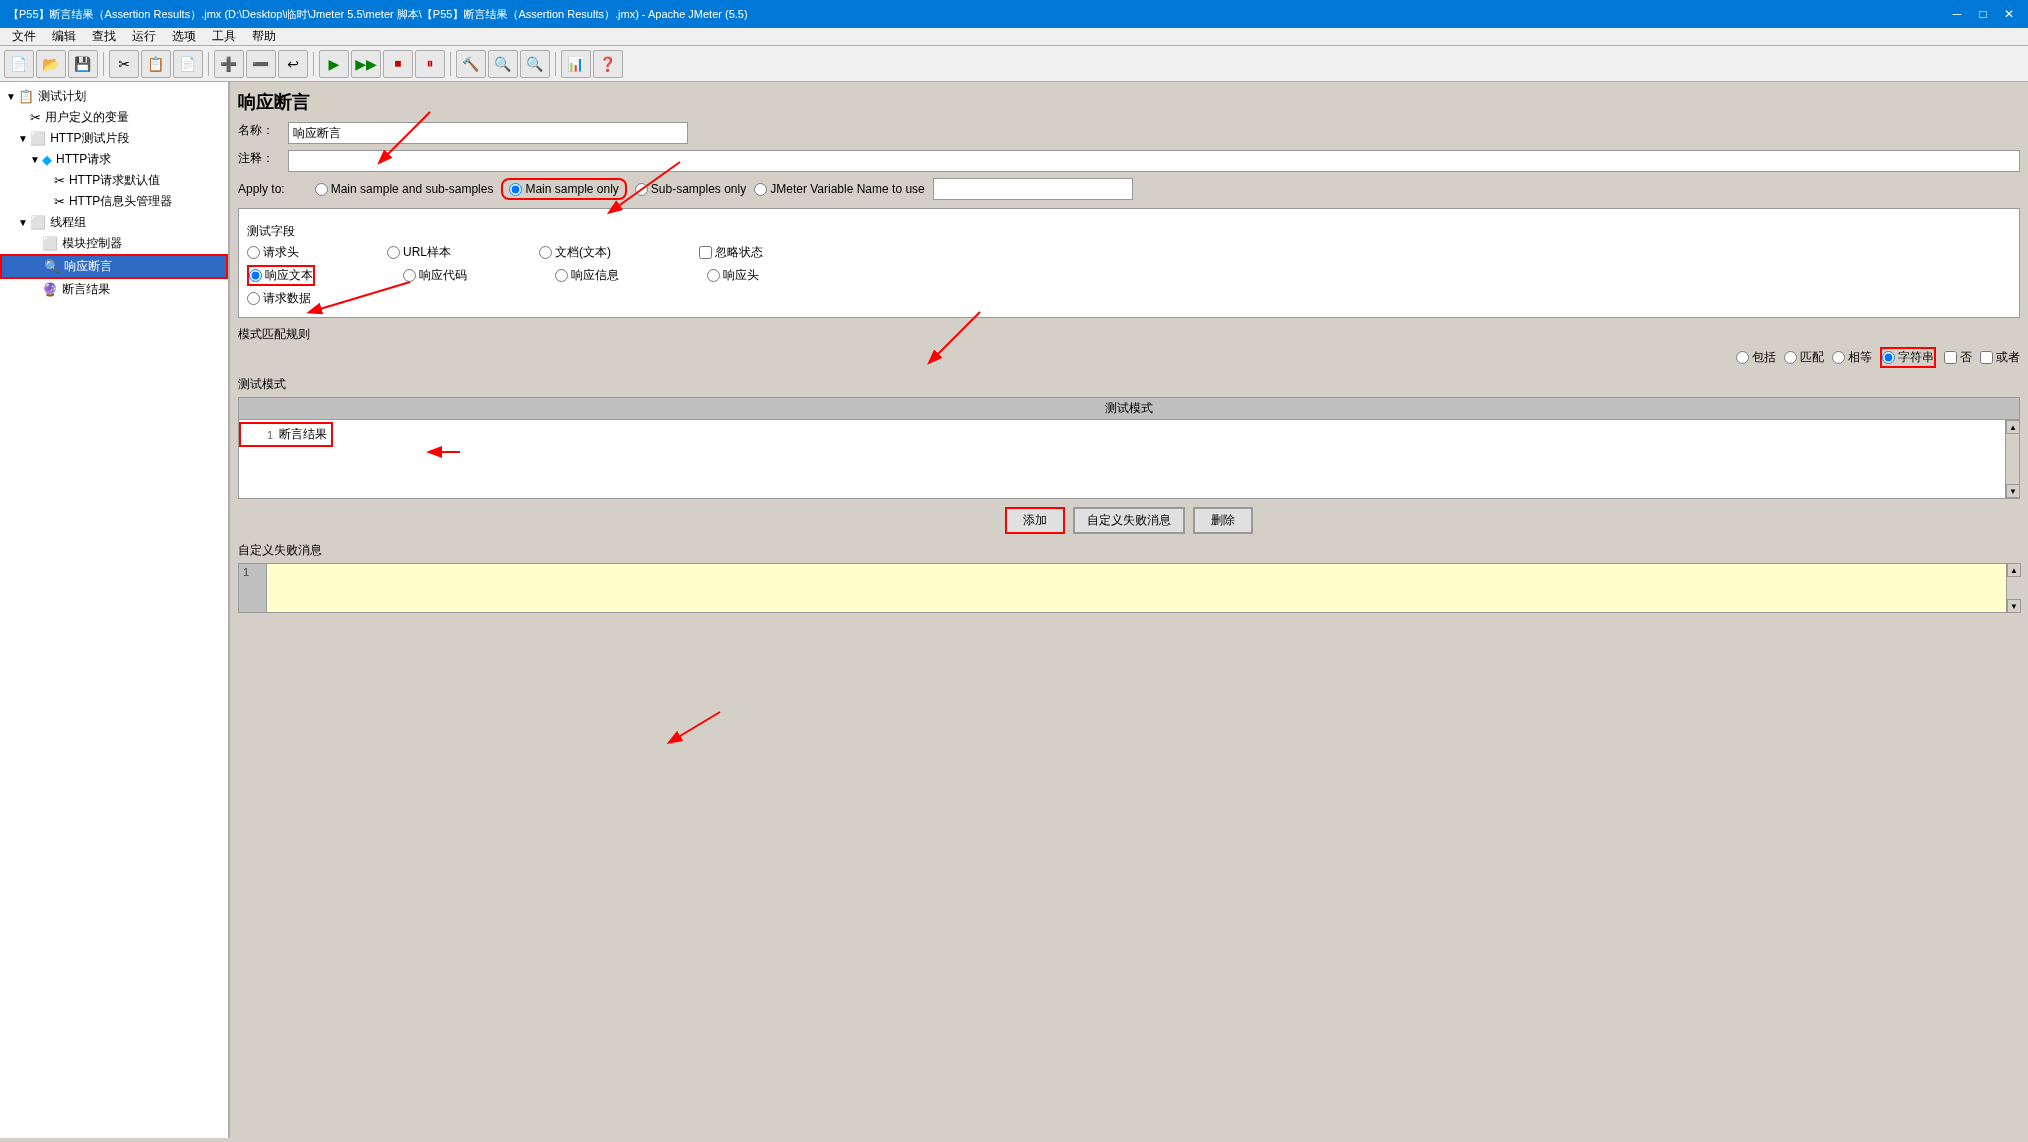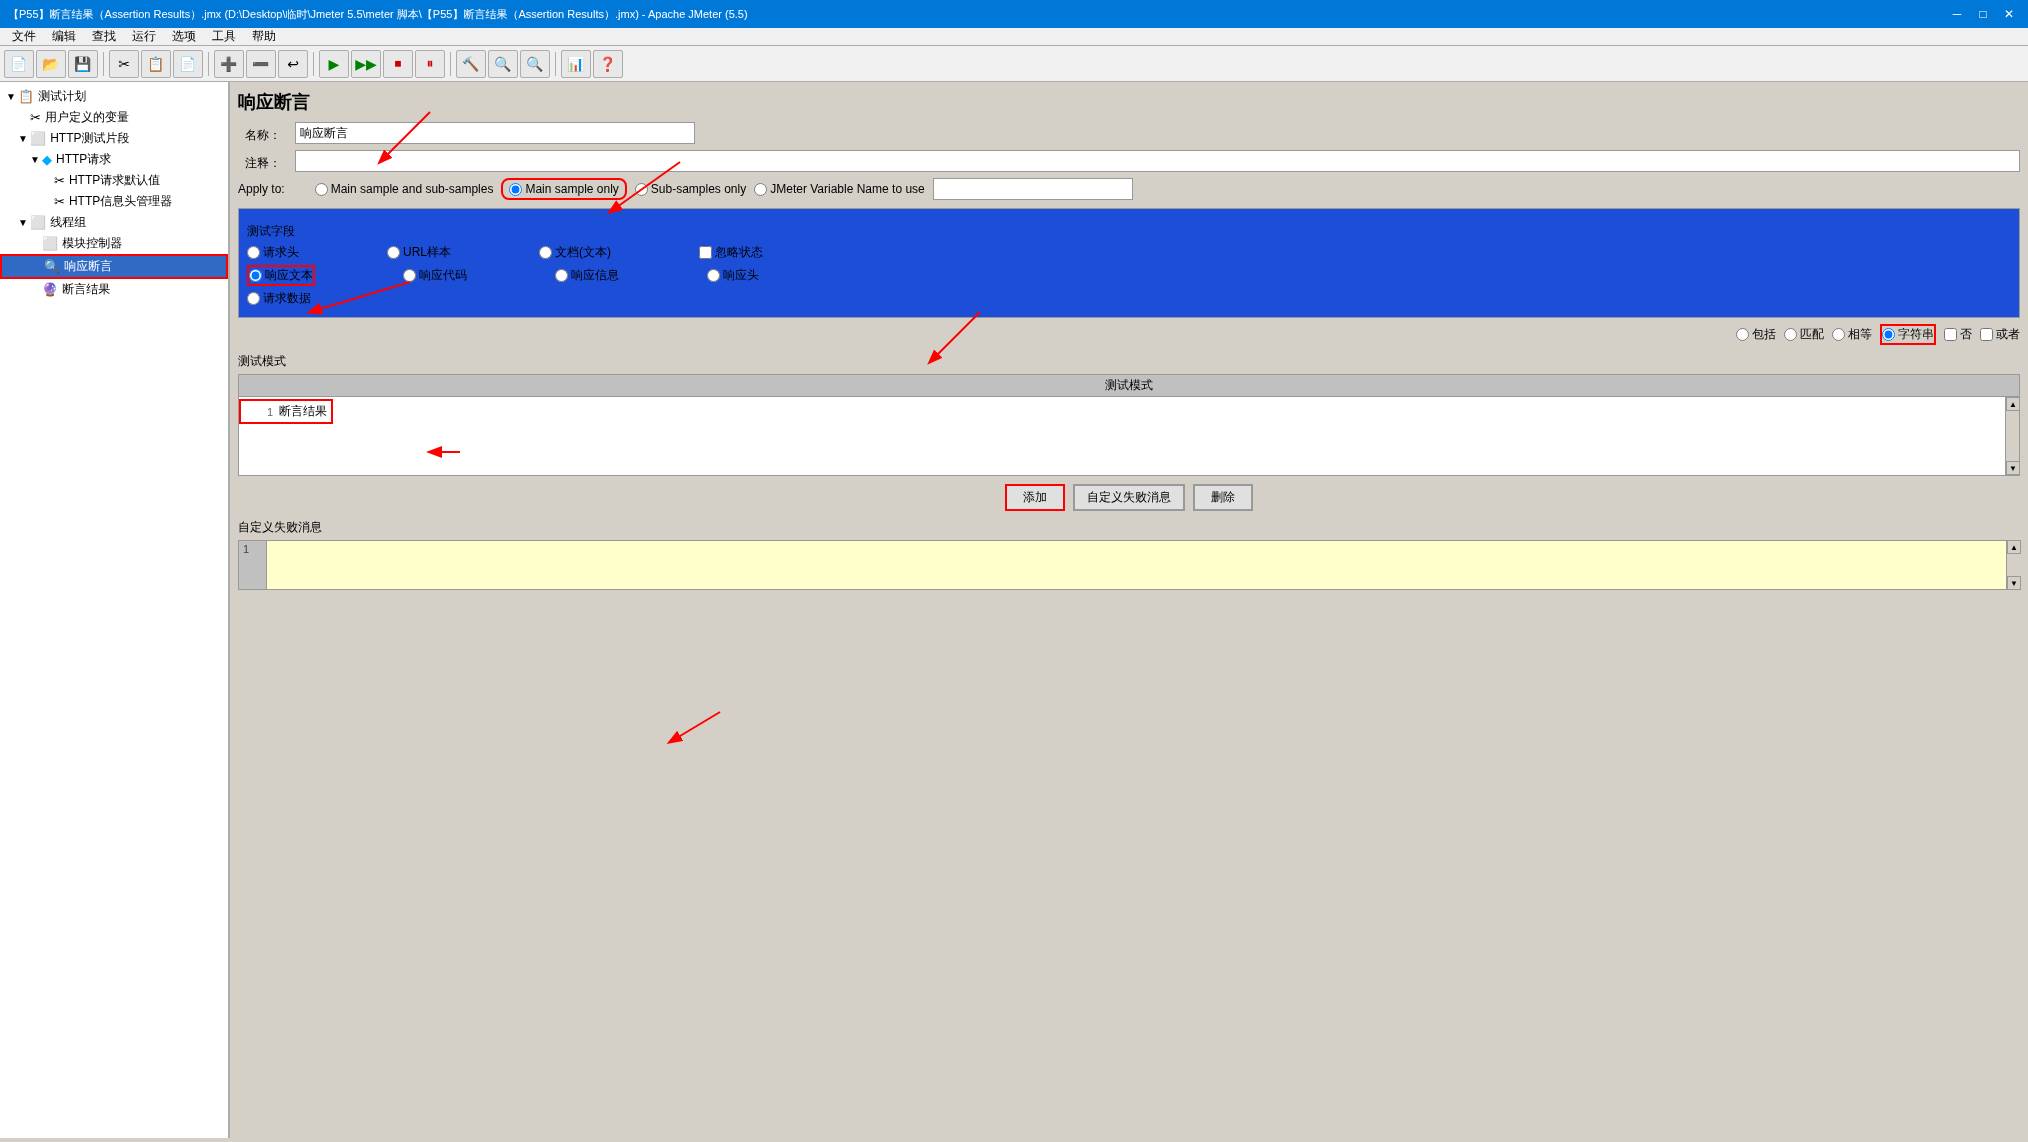--- a/index.html
+++ b/index.html
@@ -112,23 +112,22 @@
       background: #d4d0c8;
     }
     .component-title {
       font-size: 18px;
       font-weight: bold;
       color: #000;
       margin-bottom: 8px;
     }
     .form-row {
       display: flex;
-      align-items: flex-end;
+      align-items: flex-start;
       margin-bottom: 6px;
-      margin-left: 7px;
     }
     .form-label {
       min-width: 50px;
       color: #000;
       font-size: 12px;
     }
     .form-input {
       flex: 1;
       height: 22px;
       border: 1px solid #999;
@@ -165,21 +164,21 @@
     
     .section-title {
       font-size: 12px;
       color: #000;
       margin-bottom: 4px;
       margin-top: 8px;
       font-weight: normal;
     }
     .section-box {
       border: 1px solid #999;
-      background: #1d4ed8;
+      background: #ffffff;
       padding: 6px 8px;
       margin-bottom: 6px;
     }
 
     
     .field-row {
       display: flex;
       align-items: center;
       flex-wrap: wrap;
       gap: 8px;
@@ -485,20 +484,21 @@
 
         <div class="field-row">
           <label class="radio-option">
             <input type="radio" name="test-field" style="">
             <span>请求数据</span>
           </label>
         </div>
       </div>
 
       <div>
+        <div class="section-title">模式匹配规则</div>
         <div class="pattern-row">
           <label class="radio-option">
             <input type="radio" name="pattern-rule" style="">
             <span>包括</span>
           </label>
           <label class="radio-option">
             <input type="radio" name="pattern-rule" style="">
             <span>匹配</span>
           </label>
           <label class="radio-option">

